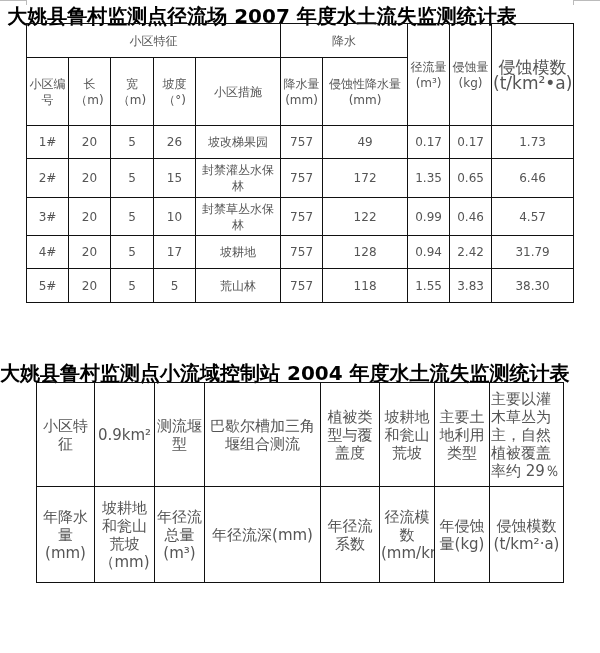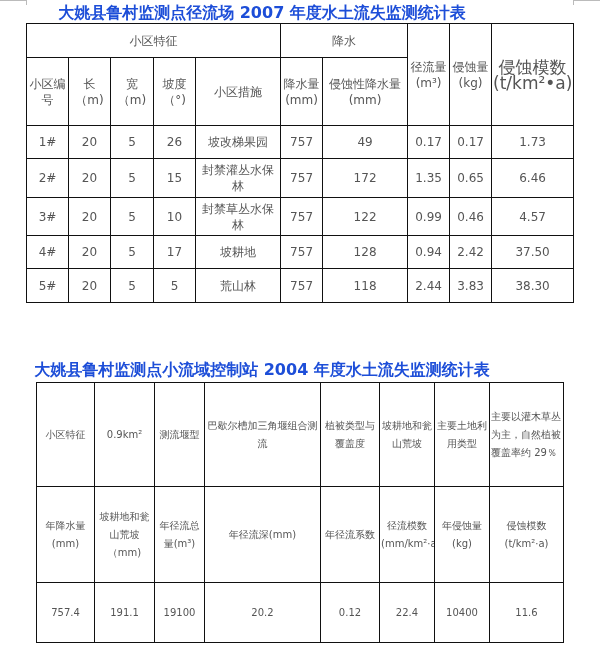--- a/index.html
+++ b/index.html
@@ -2,27 +2,27 @@
 <html><head>
 <meta charset="utf-8">
 <style>
   html, body { margin:0; padding:0; background:#ffffff; }
   body { width:600px; height:653px; position:relative; overflow:hidden;
          font-family:"DejaVu Sans", sans-serif; color:#555; }
   .corner { position:absolute; top:0; height:1px; width:26px; background:#bbb; }
   .corner.tl { left:0; } .corner.tr { right:0; }
   .corner-v { position:absolute; top:0; width:1px; height:5px; background:#bbb; }
   .title { position:absolute; left:0; width:524px; text-align:center;
-           font-size:16px; font-weight:bold; color:#1d4ed8; white-space:nowrap; letter-spacing:0px; }
+           font-size:20px; font-weight:bold; color:#000000; white-space:nowrap; letter-spacing:0px; }
   table { position:absolute; border-collapse:collapse; table-layout:fixed; }
   td { border:1.5px solid #111; text-align:center; vertical-align:middle;
        font-size:12px; line-height:16px; color:#555; padding:0 1px; overflow:hidden; }
   #t1 { left:26px; top:23px; width:547px; }
   #t2 { left:36px; top:382px; width:527px; }
-  #t2 td { font-size:10px; line-height:18px;margin-top:48px; }
+  #t2 td { font-size:15px; line-height:18px;margin-top:48px; }
   .left { text-align:left; }
 </style>
 </head>
 <body>
 
 <div class="corner tl"></div>
 <div class="corner-v" style="left:26px"></div>
 <div class="corner tr"></div>
 <div class="corner-v" style="left:573px"></div>
 
@@ -97,31 +97,31 @@
   <tr style="height:33px">
     <td>4#</td>
     <td>20</td>
     <td>5</td>
     <td>17</td>
     <td>坡耕地</td>
     <td>757</td>
     <td>128</td>
     <td>0.94</td>
     <td>2.42</td>
-    <td>37.50</td>
+    <td>31.79</td>
   </tr>
   <tr style="height:34px">
     <td>5#</td>
     <td>20</td>
     <td>5</td>
     <td>5</td>
     <td>荒山林</td>
     <td>757</td>
     <td>118</td>
-    <td>2.44</td>
+    <td>1.55</td>
     <td>3.83</td>
     <td>38.30</td>
   </tr>
 </tbody>
   </table>
 
 <div class="title" style="top:360px">大姚县鲁村监测点小流域控制站 2004 年度水土流失监测统计表</div>
 
 <table id="t2">
   <colgroup>
@@ -148,24 +148,14 @@
   <tr style="height:96px">
     <td>年降水量(mm)</td>
     <td>坡耕地和瓮山荒坡（mm)</td>
     <td>年径流总量(m³)</td>
     <td>年径流深(mm)</td>
     <td>年径流系数</td>
     <td>径流模数(mm/km²·a)</td>
     <td>年侵蚀量(kg)</td>
     <td>侵蚀模数(t/km²·a)</td>
   </tr>
-  <tr style="height:60px">
-    <td>757.4</td>
-    <td>191.1</td>
-    <td>19100</td>
-    <td>20.2</td>
-    <td>0.12</td>
-    <td>22.4</td>
-    <td>10400</td>
-    <td>11.6</td>
-  </tr>
 </tbody>
   </table>
 
 </body></html>

